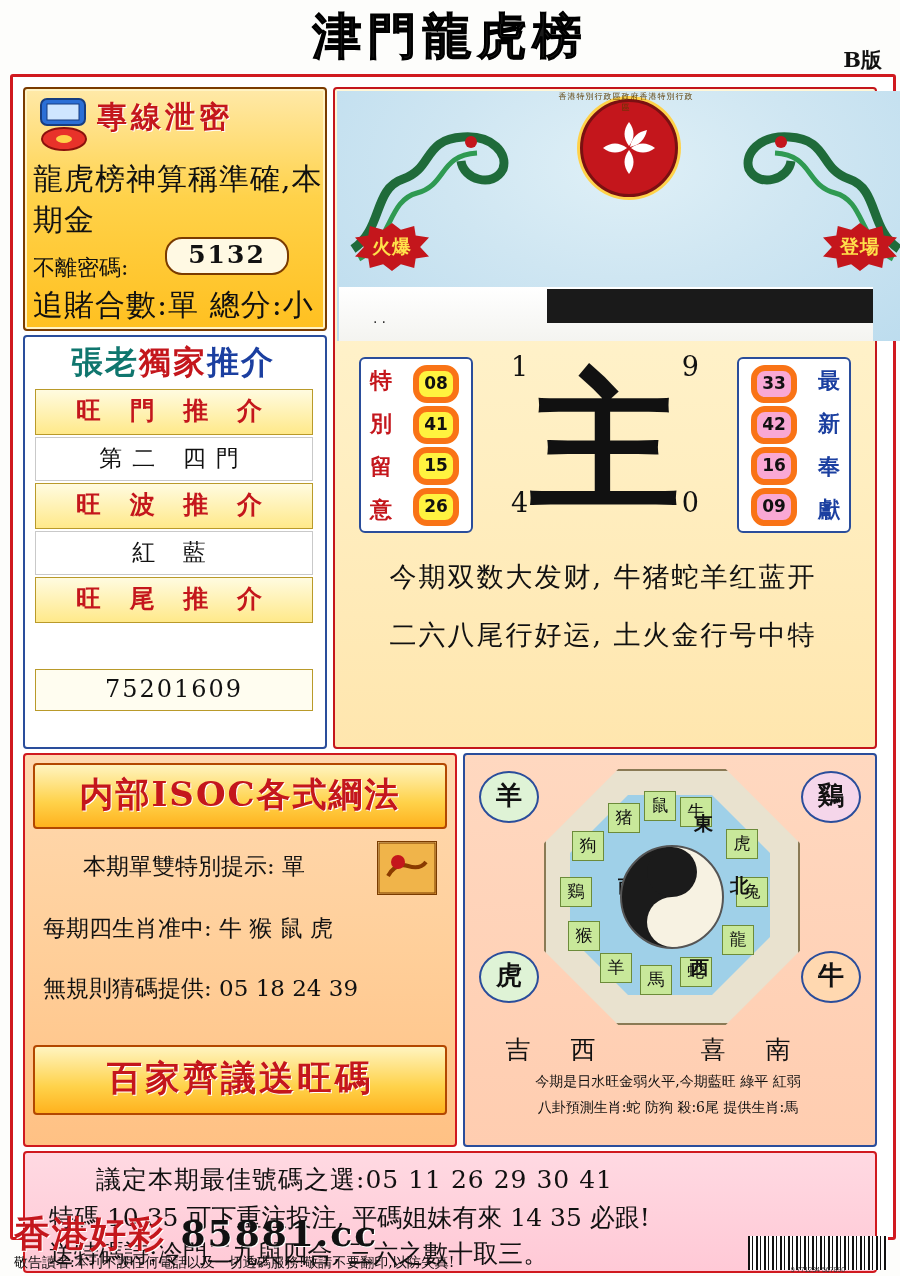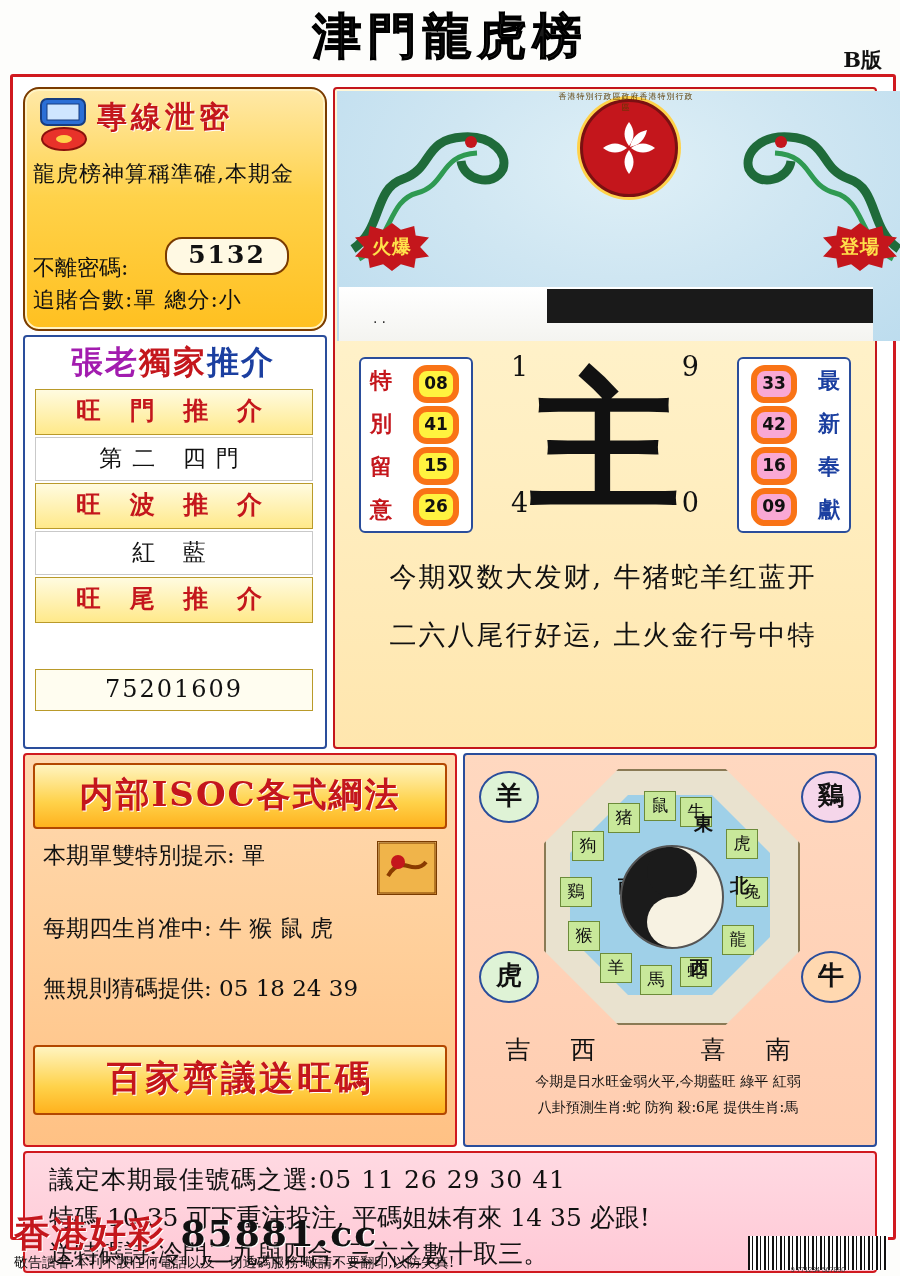--- a/index.html
+++ b/index.html
@@ -13,45 +13,45 @@
     color:#1b1b1b;-webkit-text-stroke:1px #000;}
   .edition{position:absolute;right:18px;top:46px;font-family:"DejaVu Serif",serif;
     font-weight:bold;font-size:21px;color:#111;}
 
   
   .frame{position:absolute;left:10px;top:74px;width:880px;height:1160px;
     border:3px solid #d0191f;background:#fff;border-radius:3px;}
 
   
   .boxA{position:absolute;left:10px;top:10px;width:300px;height:240px;
-    border:2px solid #7a3b00;border-radius:16px;
+    border:2px solid #7a3b00;border-radius:4px;
     background:linear-gradient(180deg,#ffe9a8 0%,#ffd24a 45%,#ffc020 100%);
     box-shadow:inset 0 0 0 2px #fff3c4;text-decoration:underline;}
   .phoneIcon{position:absolute;left:8px;top:6px;width:62px;height:58px;}
   .boxA .hdr{position:absolute;left:72px;top:8px;font-family:"DejaVu Serif",serif;
     font-weight:bold;font-size:30px;color:#c4161c;letter-spacing:4px;
     text-shadow:1px 1px 0 #fff;}
   .boxA .l1,.boxA .l2,.boxA .l4{position:absolute;left:8px;
-    font-family:"DejaVu Serif",serif;font-size:22px;color:#111;letter-spacing:1px;}
+    font-family:"DejaVu Serif",serif;font-size:30px;color:#111;letter-spacing:1px;}
   .boxA .l1{top:70px;}
   .boxA .l2{top:110px;}
   .boxA .l3{position:absolute;left:8px;top:164px;font-family:"DejaVu Serif",serif;
     font-size:22px;color:#111;}
   .codePill{position:absolute;left:140px;top:148px;width:120px;height:34px;
     border:2px solid #7a3b00;border-radius:17px;background:#fff9e3;
     text-align:center;line-height:32px;font-family:"DejaVu Serif",serif;
     font-size:25px;font-weight:bold;color:#111;letter-spacing:2px;}
   .boxA .l4{top:196px;}
 
   
   .boxB{position:absolute;left:10px;top:258px;width:300px;height:410px;
     border:2px solid #2a4d9b;border-radius:4px;background:#fff;}
   .boxB .title2{position:absolute;left:0;top:4px;width:296px;text-align:center;
     font-family:"DejaVu Serif",serif;font-weight:bold;font-size:32px;letter-spacing:2px;}
-  .t2a{color:#a21caf;}.t2b{color:#c4161c;}.t2c{color:#1b3fa0;}
+  .t2a{color:#0f766e;}.t2b{color:#c4161c;}.t2c{color:#1b3fa0;}
   .rowYellow{position:absolute;left:10px;width:276px;height:44px;
     background:linear-gradient(180deg,#fffbe0,#ffe98a);border:1px solid #b99a2a;
     text-align:center;line-height:42px;font-family:"DejaVu Serif",serif;
     font-size:25px;font-weight:bold;color:#c4161c;letter-spacing:10px;}
   .rowWhite{position:absolute;left:10px;width:276px;height:42px;background:#fff;
     border:1px solid #c9c9c9;text-align:center;line-height:40px;
     font-family:"DejaVu Serif",serif;font-size:23px;color:#111;letter-spacing:10px;}
   .rowPhone{position:absolute;left:10px;top:332px;width:276px;height:40px;
     border:1px solid #b99a2a;background:#fffdf0;text-align:center;line-height:38px;
     font-family:"DejaVu Serif",serif;font-size:24px;color:#111;letter-spacing:2px;}
@@ -118,21 +118,21 @@
   .boxD{position:absolute;left:10px;top:676px;width:430px;height:390px;
     border:2px solid #d0191f;border-radius:4px;
     background:linear-gradient(180deg,#ffd9b0 0%,#ffcf9a 50%,#ffc184 100%);}
   .bannerOrange{position:absolute;left:8px;top:8px;width:410px;height:62px;
     border:2px solid #b34700;border-radius:4px;
     background:linear-gradient(180deg,#fff4c0,#ffd24a 60%,#ffb21e);
     text-align:center;line-height:58px;font-family:"DejaVu Serif",serif;
     font-weight:bold;font-size:34px;color:#c4161c;letter-spacing:2px;
     text-shadow:1px 1px 0 #fff;}
   .dLine{position:absolute;left:18px;font-family:"DejaVu Serif",serif;font-size:23px;color:#111;}
-  .d1{top:85px;}
+  .d1{top:96px;margin-left:40px;}
   .d2{top:158px;}
   .d3{top:218px;}
   .fistIcon{position:absolute;right:18px;top:86px;width:58px;height:52px;
     border:1px solid #7a3b00;background:linear-gradient(145deg,#ffe39a,#e8a33a);}
   .bannerOrange2{position:absolute;left:8px;top:290px;width:410px;height:66px;
     border:2px solid #b34700;border-radius:4px;
     background:linear-gradient(180deg,#fff4c0,#ffd24a 60%,#ffb21e);
     text-align:center;line-height:62px;font-family:"DejaVu Serif",serif;
     font-weight:bold;font-size:35px;color:#c4161c;letter-spacing:3px;
     text-shadow:1px 1px 0 #fff;}
@@ -172,21 +172,21 @@
   .eNote{position:absolute;left:0;width:406px;text-align:center;
     font-family:"DejaVu Serif",serif;font-size:14px;color:#111;}
   .eNote1{top:318px;}
   .eNote2{top:344px;}
 
   
   .boxF{position:absolute;left:10px;top:1074px;width:850px;height:118px;
     border:2px solid #d0191f;border-radius:4px;
     background:linear-gradient(180deg,#ffd9e2,#ffc9d6);}
   .fLine{position:absolute;left:24px;font-family:"DejaVu Serif",serif;font-size:25px;color:#111;}
-  .f1{top:10px;letter-spacing:1px;}
+  .f1{top:10px;letter-spacing:1px;margin-left:47px;}
   .f2{top:48px;}
   .f3{top:84px;}
 
   
   .wm{position:absolute;left:14px;top:1210px;font-family:"DejaVu Serif",serif;
     font-weight:bold;font-size:36px;color:#c4161c;letter-spacing:2px;
     text-shadow:1px 1px 0 #fff;}
   .wm .blk{color:#111;}
   .disclaim{position:absolute;left:14px;top:1254px;font-family:"DejaVu Serif",serif;
     font-size:14px;color:#111;}

